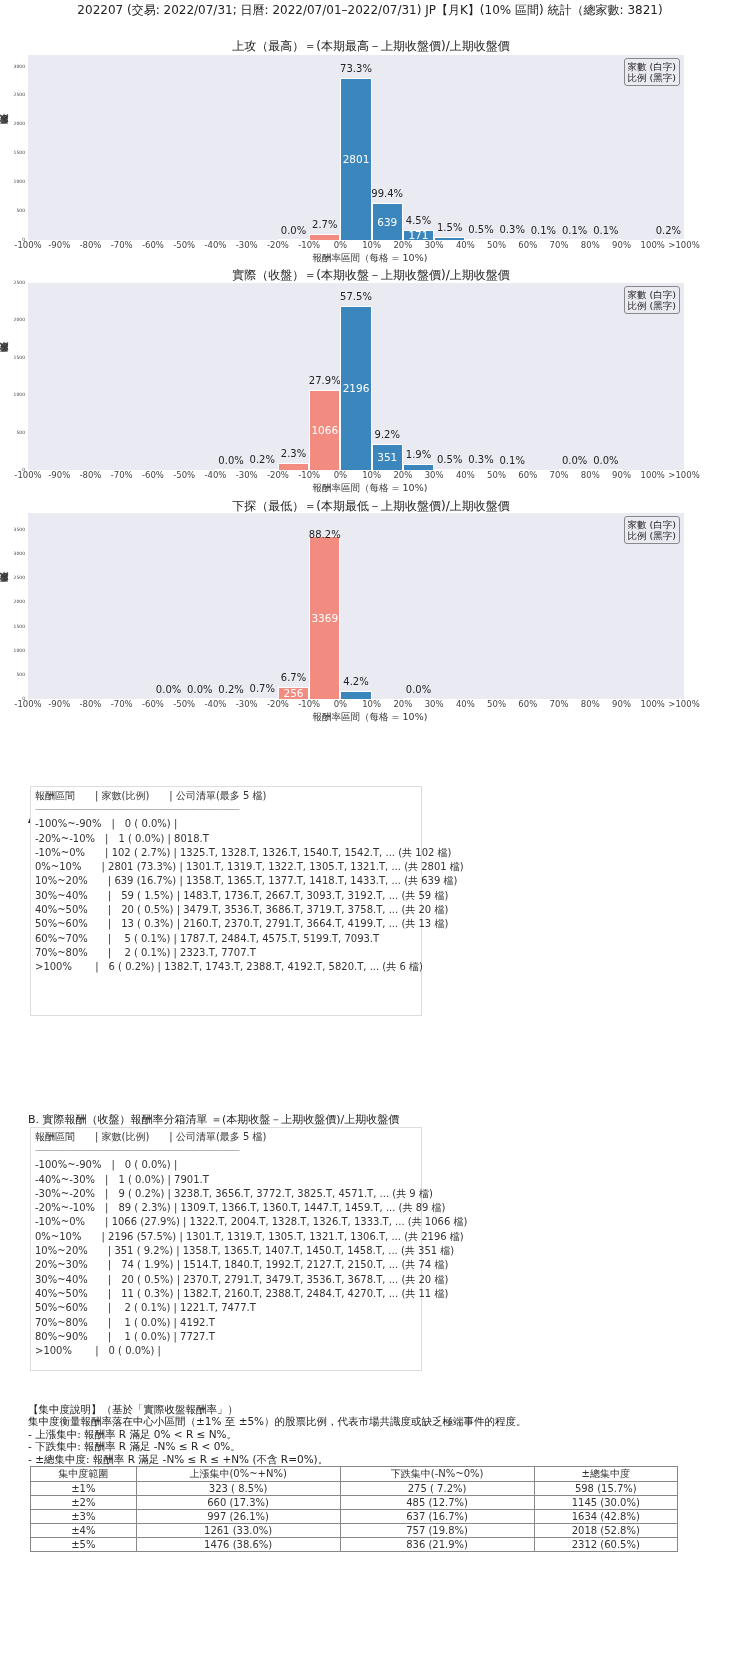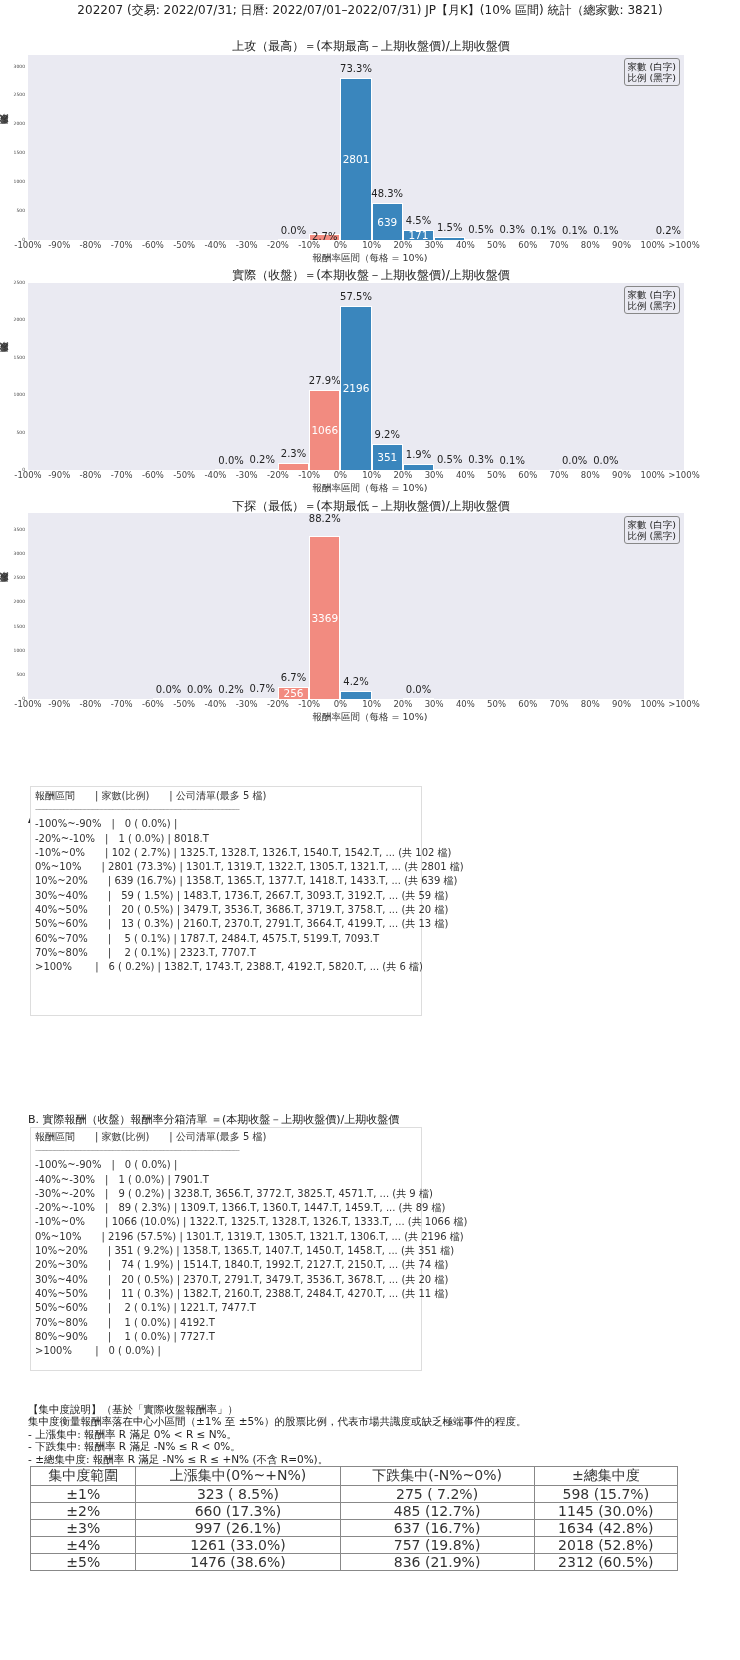--- a/index.html
+++ b/index.html
@@ -16,21 +16,21 @@
   .bar.pos { background:#3a86bd; }
   .bar.neg { background:#f28b80; }
   .bar-count { position:absolute; left:0; right:0; text-align:center; font-size:10.5px; color:#ffffff; }
   .bar-pct { position:absolute; text-align:center; font-size:10px; color:#222; transform:translateX(-50%); white-space:nowrap; }
   .legend { position:absolute; right:4px; top:3px; font-size:9.5px; line-height:11px; background:#eaeaf2; border:1px solid #888; border-radius:3px; padding:2px 3px; color:#222; }
   .sec-title { position:absolute; left:28px; font-size:11px; color:#222; }
   .list-box { position:absolute; left:30px; width:392px; border:1px solid #ddd; box-sizing:border-box; padding:2px 4px; font-size:10px; line-height:14.3px; color:#333; background:#fff; }
   .list-box .row { white-space:nowrap; }
   .list-box .sep { color:#999; letter-spacing:-1px; overflow:hidden; white-space:nowrap; font-size:8px; line-height:14px; }
   .conc { position:absolute; left:28px; top:1403px; font-size:10.5px; line-height:12.4px; color:#222; }
-  .conc-table { position:absolute; left:30px; top:1466px; width:648px; border-collapse:collapse; font-size:14px; color:#333; }
+  .conc-table { position:absolute; left:30px; top:1466px; width:648px; border-collapse:collapse; font-size:10px; color:#333; }
   .conc-table th, .conc-table td { border:1px solid #888; text-align:center; padding:0; height:13px; font-weight:normal; }
 </style>
 </head>
 <body>
 
 <div class="main-title">202207 (交易: 2022/07/31; 日曆: 2022/07/01–2022/07/31) JP【月K】(10% 區間) 統計（總家數: 3821)</div>
 
 <div class="chart" style="top:36px;height:230px;">
   <div class="chart-title" style="top:2px;">上攻（最高）＝(本期最高－上期收盤價)/上期收盤價</div>
   <div class="ylabel" style="top:95px;">股票家數</div>
@@ -42,29 +42,29 @@
   <div class="ytick" style="left: -27px; top: 182px;">0</div>
       <div class="ytick" style="left: -27px; top: 153.094px;">500</div>
       <div class="ytick" style="left: -27px; top: 124.188px;">1000</div>
       <div class="ytick" style="left: -27px; top: 95.2812px;">1500</div>
       <div class="ytick" style="left: -27px; top: 66.375px;">2000</div>
       <div class="ytick" style="left: -27px; top: 37.4688px;">2500</div>
       <div class="ytick" style="left: -27px; top: 8.5625px;">3000</div>
       <div class="bar neg" style="left: 249.905px; width: 31.2381px; height: 1.5px;"></div>
       <div class="bar-pct" style="left: 265.524px; top: 169.942px;">0.0%</div>
       <div class="bar neg" style="left: 281.143px; width: 31.2381px; height: 5.89687px;"></div>
-      <div class="bar-pct" style="left: 296.762px; top: 176px;">2.7%</div>
+      <div class="bar-pct" style="left: 296.762px; top: 164px;">2.7%</div>
       <div class="bar pos" style="left: 312.381px; width: 31.2381px; height: 161.933px;">
         <div class="bar-count" style="top: 73.9664px;">2801</div>
       </div>
       <div class="bar-pct" style="left: 328px; top: 8.06719px;">73.3%</div>
       <div class="bar pos" style="left: 343.619px; width: 31.2381px; height: 36.9422px;">
         <div class="bar-count" style="top: 11.4711px;">639</div>
       </div>
-      <div class="bar-pct" style="left: 359.238px; top: 133.058px;">48.3%</div>
+      <div class="bar-pct" style="left: 359.238px; top: 133.058px;">99.4%</div>
       <div class="bar pos" style="left: 374.857px; width: 31.2381px; height: 9.88594px;">
         <div class="bar-count" style="top: -2px;">171</div>
       </div>
       <div class="bar-pct" style="left: 390.476px; top: 160.114px;">4.5%</div>
       <div class="bar pos" style="left: 406.095px; width: 31.2381px; height: 3.41094px;"></div>
       <div class="bar-pct" style="left: 421.714px; top: 166.589px;">1.5%</div>
       <div class="bar pos" style="left: 437.333px; width: 31.2381px; height: 1.5px;"></div>
       <div class="bar-pct" style="left: 452.952px; top: 168.844px;">0.5%</div>
       <div class="bar pos" style="left: 468.571px; width: 31.2381px; height: 1.5px;"></div>
       <div class="bar-pct" style="left: 484.19px; top: 169.248px;">0.3%</div>
@@ -200,21 +200,21 @@
       <div class="bar-pct" style="left: 203.048px; top: 170.565px;">0.2%</div>
       <div class="bar neg" style="left: 218.667px; width: 31.2381px; height: 1.5px;"></div>
       <div class="bar-pct" style="left: 234.286px; top: 169.647px;">0.7%</div>
       <div class="bar neg" style="left: 249.905px; width: 31.2381px; height: 12.3678px;">
         <div class="bar-count" style="top: -0.816104px;">256</div>
       </div>
       <div class="bar-pct" style="left: 265.524px; top: 158.632px;">6.7%</div>
       <div class="bar neg" style="left: 281.143px; width: 31.2381px; height: 162.762px;">
         <div class="bar-count" style="top: 74.381px;">3369</div>
       </div>
-      <div class="bar-pct" style="left: 296.762px; top: 0; text-align: center;">88.2%</div>
+      <div class="bar-pct" style="left: 296.762px; top: 16px; text-align: center;">88.2%</div>
       <div class="bar pos" style="left: 312.381px; width: 31.2381px; height: 7.72987px;"></div>
       <div class="bar-pct" style="left: 328px; top: 163.27px;">4.2%</div>
       <div class="bar pos" style="left: 374.857px; width: 31.2381px; height: 1.5px;"></div>
       <div class="bar-pct" style="left: 390.476px; top: 170.952px;">0.0%</div>
     </div>
   <div class="xticks" style="position:absolute;left:0;top:205px;width:740px;height:12px;">
       <div class="xtick" style="left: 28px; top: 0px;">-100%</div>
       <div class="xtick" style="left: 59.2381px; top: 0px;">-90%</div>
       <div class="xtick" style="left: 90.4762px; top: 0px;">-80%</div>
       <div class="xtick" style="left: 121.714px; top: 0px;">-70%</div>
@@ -261,21 +261,21 @@
 
 <div class="sec-title" style="top:1112px;">B. 實際報酬（收盤）報酬率分箱清單 ＝(本期收盤－上期收盤價)/上期收盤價</div>
 <div class="list-box" style="top:1127px;height:244px;">
   <div class="row">報酬區間　　| 家數(比例)　　| 公司清單(最多 5 檔)</div>
   <div class="sep">------------------------------------------------------------------------------------------------------------</div>
   <div>
       <div class="row">-100%~-90%　|　0 ( 0.0%) |</div>
       <div class="row">-40%~-30%　|　1 ( 0.0%) | 7901.T</div>
       <div class="row">-30%~-20%　|　9 ( 0.2%) | 3238.T, 3656.T, 3772.T, 3825.T, 4571.T, ... (共 9 檔)</div>
       <div class="row">-20%~-10%　|　89 ( 2.3%) | 1309.T, 1366.T, 1360.T, 1447.T, 1459.T, ... (共 89 檔)</div>
-      <div class="row">-10%~0%　　| 1066 (10.0%) | 1322.T, 1325.T, 1328.T, 1326.T, 1333.T, ... (共 1066 檔)</div>
+      <div class="row">-10%~0%　　| 1066 (27.9%) | 1322.T, 2004.T, 1328.T, 1326.T, 1333.T, ... (共 1066 檔)</div>
       <div class="row">0%~10%　　| 2196 (57.5%) | 1301.T, 1319.T, 1305.T, 1321.T, 1306.T, ... (共 2196 檔)</div>
       <div class="row">10%~20%　　| 351 ( 9.2%) | 1358.T, 1365.T, 1407.T, 1450.T, 1458.T, ... (共 351 檔)</div>
       <div class="row">20%~30%　　|　74 ( 1.9%) | 1514.T, 1840.T, 1992.T, 2127.T, 2150.T, ... (共 74 檔)</div>
       <div class="row">30%~40%　　|　20 ( 0.5%) | 2370.T, 2791.T, 3479.T, 3536.T, 3678.T, ... (共 20 檔)</div>
       <div class="row">40%~50%　　|　11 ( 0.3%) | 1382.T, 2160.T, 2388.T, 2484.T, 4270.T, ... (共 11 檔)</div>
       <div class="row">50%~60%　　|　 2 ( 0.1%) | 1221.T, 7477.T</div>
       <div class="row">70%~80%　　|　 1 ( 0.0%) | 4192.T</div>
       <div class="row">80%~90%　　|　 1 ( 0.0%) | 7727.T</div>
       <div class="row">&gt;100%　　 |　0 ( 0.0%) |</div>
     </div>

